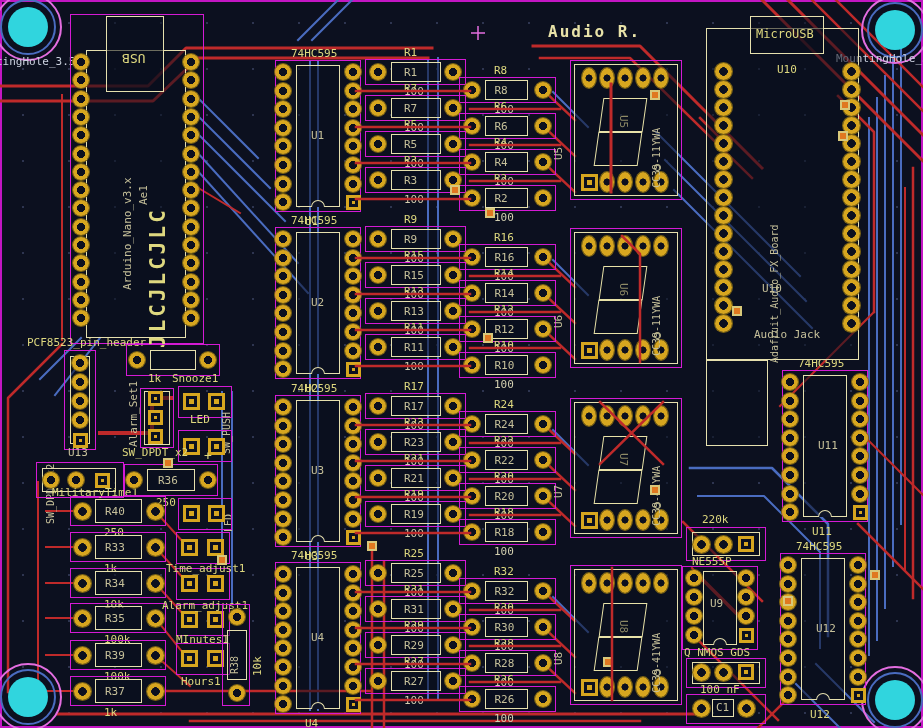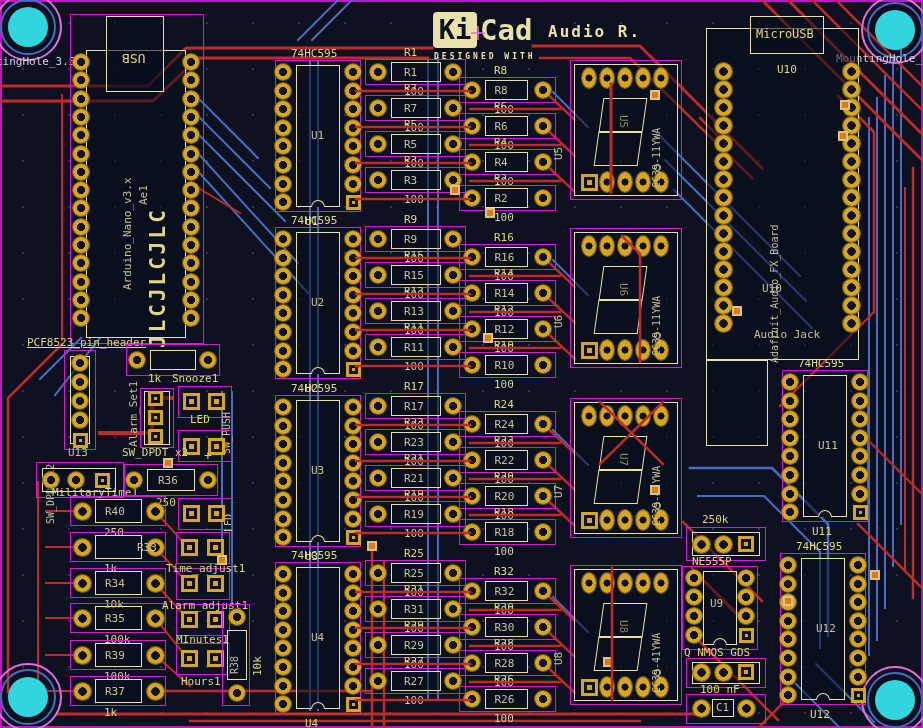--- a/index.html
+++ b/index.html
@@ -609,21 +609,21 @@
       <div class="opad" style="left: 636px; top: 573px; width: 14px; height: 20px;"></div>
       <div class="opad" style="left: 636px; top: 677px; width: 14px; height: 20px;"></div>
       <div class="opad" style="left: 654px; top: 573px; width: 14px; height: 20px;"></div>
       <div class="opad" style="left: 654px; top: 677px; width: 14px; height: 20px;"></div>
       <div class="seg" style="left: 601px; top: 603px; width: 44px; height: 34px;"></div>
       <div class="seg" style="left: 596px; top: 637px; width: 44px; height: 34px;"></div>
       <div style="left: 654px; top: 669px; width: 7px; height: 7px; border: 1px solid rgb(232, 226, 168); border-radius: 50%;"></div>
       <div class="fab vtext" style="left: 553px; top: 615px; height: 50px;">U8</div>
       <div class="fab vtext2" style="left: 618px; top: 620px; color: rgb(142, 138, 102);">U8</div>
       <div class="fab vtext" style="left: 652px; top: 583px; font-size: 10px; height: 110px;">CC39-41YWA</div>
-      <div class="silk" style="left: 27px; top: 337px; text-decoration: underline;">PCF8523_pin_header</div>
+      <div class="silk" style="left: 27px; top: 337px;">PCF8523_pin_header</div>
       <div class="court" style="left: 64px; top: 350px; width: 32px; height: 100px;"></div>
       <div class="outl" style="left: 70px; top: 356px; width: 20px; height: 88px;"></div>
       <div class="pad" style="left: 72px; top: 355px; width: 16px; height: 16px;"></div>
       <div class="pad" style="left: 72px; top: 374px; width: 16px; height: 16px;"></div>
       <div class="pad" style="left: 72px; top: 393px; width: 16px; height: 16px;"></div>
       <div class="pad" style="left: 72px; top: 412px; width: 16px; height: 16px;"></div>
       <div class="spad" style="left: 72.5px; top: 432.5px; width: 15px; height: 15px;"></div>
       <div class="fab" style="left: 68px; top: 447px;">U13</div>
       <div class="court" style="left: 126px; top: 344px; width: 94px; height: 32px;"></div>
       <div class="pad" style="left: 129px; top: 352px; width: 16px; height: 16px;"></div>
@@ -663,21 +663,21 @@
       <div class="court" style="left: 70px; top: 496px; width: 96px; height: 30px;"></div>
       <div class="pad" style="left: 73.5px; top: 502.5px; width: 17px; height: 17px;"></div>
       <div class="pad" style="left: 146.5px; top: 502.5px; width: 17px; height: 17px;"></div>
       <div class="outl" style="left: 95px; top: 499px; width: 47px; height: 24px;"></div>
       <div class="fab" style="left: 105px; top: 506px;">R40</div>
       <div class="silk" style="left: 104px; top: 527px;">250</div>
       <div class="court" style="left: 70px; top: 532px; width: 96px; height: 30px;"></div>
       <div class="pad" style="left: 73.5px; top: 538.5px; width: 17px; height: 17px;"></div>
       <div class="pad" style="left: 146.5px; top: 538.5px; width: 17px; height: 17px;"></div>
       <div class="outl" style="left: 95px; top: 535px; width: 47px; height: 24px;"></div>
-      <div class="fab" style="left: 105px; top: 542px; margin-left: 32px;">R33</div>
+      <div class="fab" style="left: 105px; top: 542px;">R33</div>
       <div class="silk" style="left: 104px; top: 563px;">1k</div>
       <div class="court" style="left: 70px; top: 568px; width: 96px; height: 30px;"></div>
       <div class="pad" style="left: 73.5px; top: 574.5px; width: 17px; height: 17px;"></div>
       <div class="pad" style="left: 146.5px; top: 574.5px; width: 17px; height: 17px;"></div>
       <div class="outl" style="left: 95px; top: 571px; width: 47px; height: 24px;"></div>
       <div class="fab" style="left: 105px; top: 578px;">R34</div>
       <div class="silk" style="left: 104px; top: 599px;">10k</div>
       <div class="court" style="left: 70px; top: 603px; width: 96px; height: 30px;"></div>
       <div class="pad" style="left: 73.5px; top: 609.5px; width: 17px; height: 17px;"></div>
       <div class="pad" style="left: 146.5px; top: 609.5px; width: 17px; height: 17px;"></div>
@@ -753,21 +753,21 @@
       <div class="pad" style="left: 842.5px; top: 260.5px; width: 17px; height: 17px;"></div>
       <div class="pad" style="left: 714.5px; top: 278.5px; width: 17px; height: 17px;"></div>
       <div class="pad" style="left: 842.5px; top: 278.5px; width: 17px; height: 17px;"></div>
       <div class="pad" style="left: 714.5px; top: 296.5px; width: 17px; height: 17px;"></div>
       <div class="pad" style="left: 842.5px; top: 296.5px; width: 17px; height: 17px;"></div>
       <div class="pad" style="left: 714.5px; top: 314.5px; width: 17px; height: 17px;"></div>
       <div class="pad" style="left: 842.5px; top: 314.5px; width: 17px; height: 17px;"></div>
       <div class="fab vtext" style="left: 770px; top: 148px; font-size: 10px; height: 215px;">Adafruit_Audio_FX_Board</div>
       <div class="fab" style="left: 762px; top: 283px;">U10</div>
       <div class="fab" style="left: 754px; top: 329px;">Audio Jack</div>
-      <div class="silk" style="left: 702px; top: 514px;">250k</div>
+      <div class="silk" style="left: 702px; top: 514px;">220k</div>
       <div class="court" style="left: 686px; top: 527px; width: 80px; height: 34px;"></div>
       <div class="outl" style="left: 692px; top: 532px; width: 68px; height: 24px;"></div>
       <div class="pad" style="left: 692.5px; top: 535.5px; width: 17px; height: 17px;"></div>
       <div class="pad" style="left: 714.5px; top: 535.5px; width: 17px; height: 17px;"></div>
       <div class="spad" style="left: 738px; top: 536px; width: 16px; height: 16px;"></div>
       <div class="silk" style="left: 692px; top: 556px;">NE555P</div>
       <div class="court" style="left: 682px; top: 566px; width: 76px; height: 84px;"></div>
       <div class="outl" style="left: 703px; top: 571px; width: 34px; height: 74px;"></div>
       <div class="pad" style="left: 686px; top: 570px; width: 16px; height: 16px;"></div>
       <div class="pad" style="left: 738px; top: 570px; width: 16px; height: 16px;"></div>
@@ -800,25 +800,20 @@
       <div class="via" style="left: 872px; top: 572px; width: 6px; height: 6px;"></div>
       <div class="via" style="left: 369px; top: 543px; width: 6px; height: 6px;"></div>
       <div class="via" style="left: 840px; top: 133px; width: 6px; height: 6px;"></div>
       <div class="via" style="left: 605px; top: 659px; width: 6px; height: 6px;"></div>
       <div class="via" style="left: 219px; top: 557px; width: 6px; height: 6px;"></div>
       <div class="via" style="left: 165px; top: 460px; width: 6px; height: 6px;"></div>
       <div class="via" style="left: 452px; top: 187px; width: 6px; height: 6px;"></div>
       <div class="via" style="left: 652px; top: 92px; width: 6px; height: 6px;"></div>
     </div>
 
-  <div class="logo">
-    <span class="ki">Ki</span>
-    <span class="cad">Cad</span>
-    <div class="designed">DESIGNED WITH</div>
-  </div>
   <div class="author">Audio R.</div>
   <svg class="tr" width="923" height="728">
     <path d="M471,33 H485 M478,26 V40" stroke="#e36de0" stroke-width="1.5"></path>
   </svg>
 
   <svg class="tr" id="svg-over" width="923" height="728">
       <path d="M356,91 H470" stroke="#bf2a2a" stroke-width="2.5" fill="none" stroke-linejoin="round" stroke-linecap="square"></path>
       <path d="M470,109 H560" stroke="#bf2a2a" stroke-width="2.5" fill="none" stroke-linejoin="round" stroke-linecap="square"></path>
       <path d="M356,127 H470" stroke="#bf2a2a" stroke-width="2.5" fill="none" stroke-linejoin="round" stroke-linecap="square"></path>
       <path d="M470,145 H560" stroke="#bf2a2a" stroke-width="2.5" fill="none" stroke-linejoin="round" stroke-linecap="square"></path>

